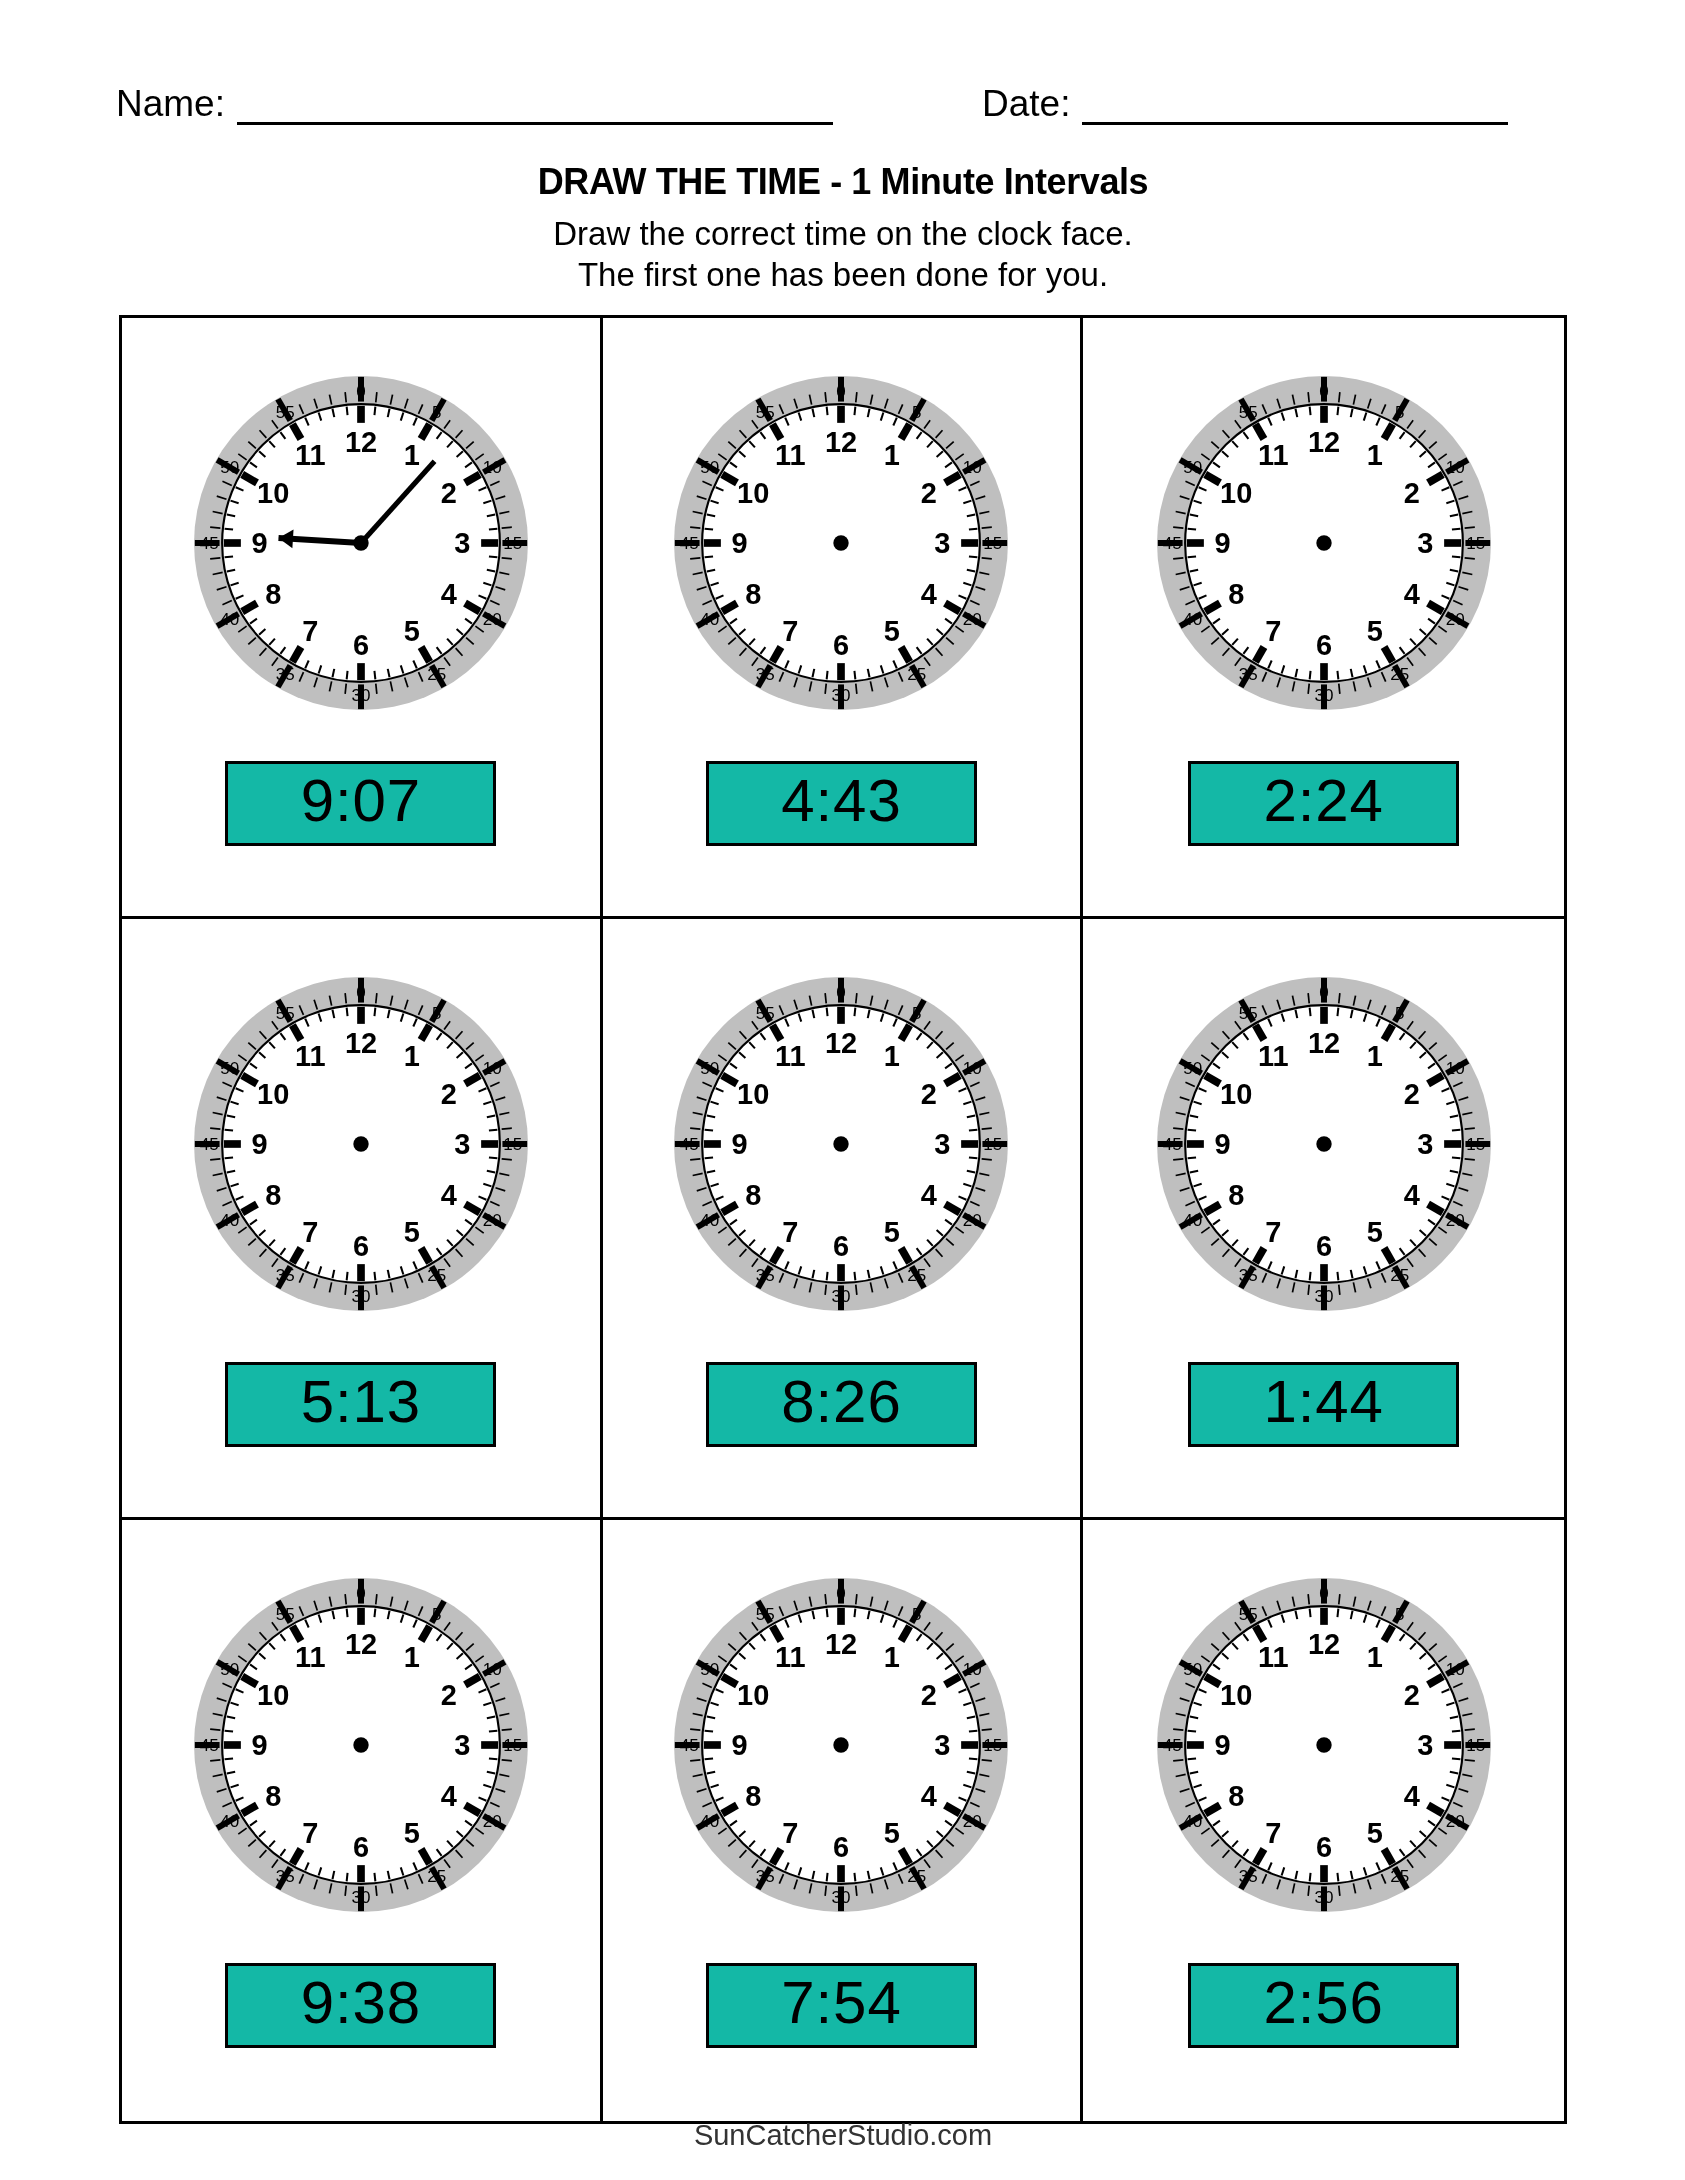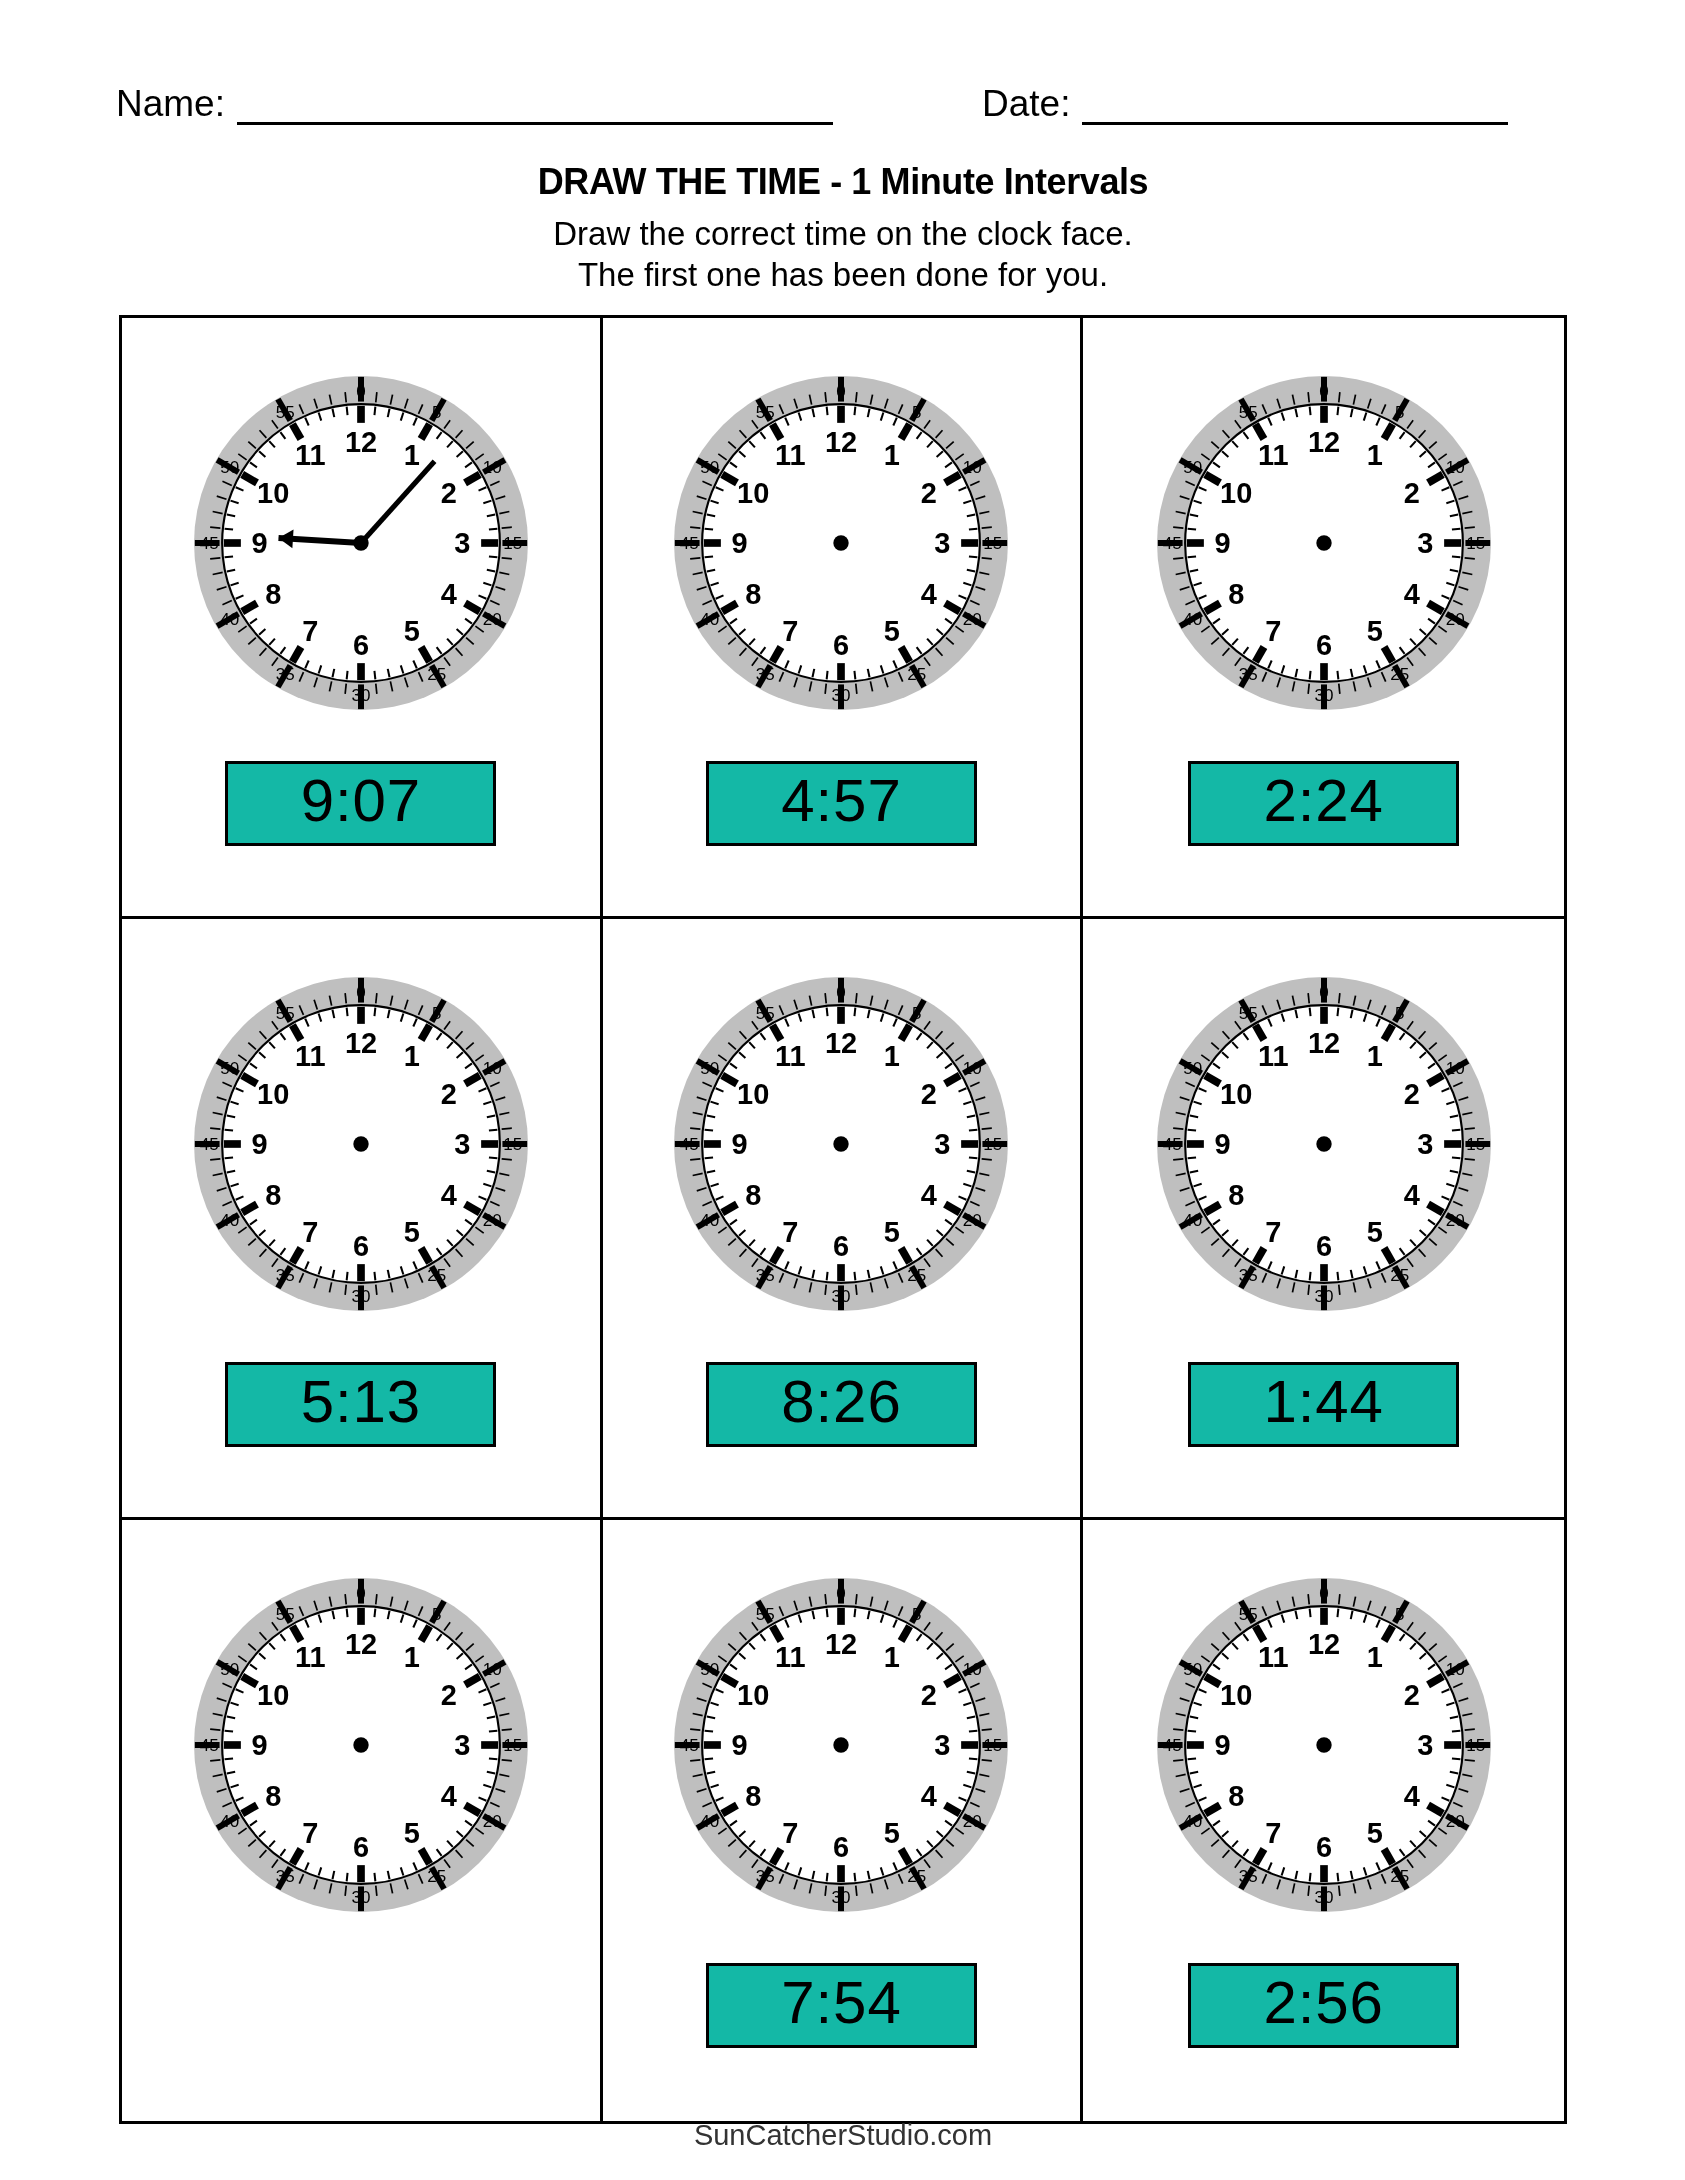--- a/index.html
+++ b/index.html
@@ -435,21 +435,21 @@
             <text x="339" y="411.15252187363006" text-anchor="middle" font-family="&quot;Liberation Sans&quot;, sans-serif" font-size="20" fill="#000000">25</text>
             <text x="250" y="435" text-anchor="middle" font-family="&quot;Liberation Sans&quot;, sans-serif" font-size="20" fill="#000000">30</text>
             <text x="161.00000000000006" y="411.1525218736301" text-anchor="middle" font-family="&quot;Liberation Sans&quot;, sans-serif" font-size="20" fill="#000000">35</text>
             <text x="95.84747812636991" y="346" text-anchor="middle" font-family="&quot;Liberation Sans&quot;, sans-serif" font-size="20" fill="#000000">40</text>
             <text x="72" y="257" text-anchor="middle" font-family="&quot;Liberation Sans&quot;, sans-serif" font-size="20" fill="#000000">45</text>
             <text x="95.84747812636994" y="168" text-anchor="middle" font-family="&quot;Liberation Sans&quot;, sans-serif" font-size="20" fill="#000000">50</text>
             <text x="160.99999999999991" y="102.84747812636996" text-anchor="middle" font-family="&quot;Liberation Sans&quot;, sans-serif" font-size="20" fill="#000000">55</text>
             <circle cx="250" cy="250" r="9" fill="#000000"></circle>
           </svg>
         </div>
-        <div class="answer-box">4:57</div>
+        <div class="answer-box">4:43</div>
       </div>
       <div class="cell">
         <div class="clock-wrap">
           <svg width="426" height="426" viewBox="0 0 500 500">
             <circle cx="250" cy="250" r="196" fill="#bfbfbf"></circle>
             <circle cx="250" cy="250" r="163" fill="#ffffff" stroke="#000000" stroke-width="2.5"></circle>
             <line x1="250" y1="89" x2="250" y2="109" stroke="#000000" stroke-width="9"></line>
             <line x1="250" y1="84" x2="250" y2="55" stroke="#000000" stroke-width="7"></line>
             <line x1="266.8290825860922" y1="89.88197484570799" x2="265.7837979534157" y2="99.82719379939073" stroke="#000000" stroke-width="2.4"></line>
             <line x1="267.3517249024305" y1="84.90936536886664" x2="268.6060664616423" y2="72.97510262444735" stroke="#000000" stroke-width="2"></line>
@@ -1205,20 +1205,21 @@
             <text x="339" y="411.15252187363006" text-anchor="middle" font-family="&quot;Liberation Sans&quot;, sans-serif" font-size="20" fill="#000000">25</text>
             <text x="250" y="435" text-anchor="middle" font-family="&quot;Liberation Sans&quot;, sans-serif" font-size="20" fill="#000000">30</text>
             <text x="161.00000000000006" y="411.1525218736301" text-anchor="middle" font-family="&quot;Liberation Sans&quot;, sans-serif" font-size="20" fill="#000000">35</text>
             <text x="95.84747812636991" y="346" text-anchor="middle" font-family="&quot;Liberation Sans&quot;, sans-serif" font-size="20" fill="#000000">40</text>
             <text x="72" y="257" text-anchor="middle" font-family="&quot;Liberation Sans&quot;, sans-serif" font-size="20" fill="#000000">45</text>
             <text x="95.84747812636994" y="168" text-anchor="middle" font-family="&quot;Liberation Sans&quot;, sans-serif" font-size="20" fill="#000000">50</text>
             <text x="160.99999999999991" y="102.84747812636996" text-anchor="middle" font-family="&quot;Liberation Sans&quot;, sans-serif" font-size="20" fill="#000000">55</text>
             <circle cx="250" cy="250" r="9" fill="#000000"></circle>
           </svg>
         </div>
+        <div class="answer-box">9:38</div>
       </div>
       <div class="cell">
         <div class="clock-wrap">
           <svg width="426" height="426" viewBox="0 0 500 500">
             <circle cx="250" cy="250" r="196" fill="#bfbfbf"></circle>
             <circle cx="250" cy="250" r="163" fill="#ffffff" stroke="#000000" stroke-width="2.5"></circle>
             <line x1="250" y1="89" x2="250" y2="109" stroke="#000000" stroke-width="9"></line>
             <line x1="250" y1="84" x2="250" y2="55" stroke="#000000" stroke-width="7"></line>
             <line x1="266.8290825860922" y1="89.88197484570799" x2="265.7837979534157" y2="99.82719379939073" stroke="#000000" stroke-width="2.4"></line>
             <line x1="267.3517249024305" y1="84.90936536886664" x2="268.6060664616423" y2="72.97510262444735" stroke="#000000" stroke-width="2"></line>

